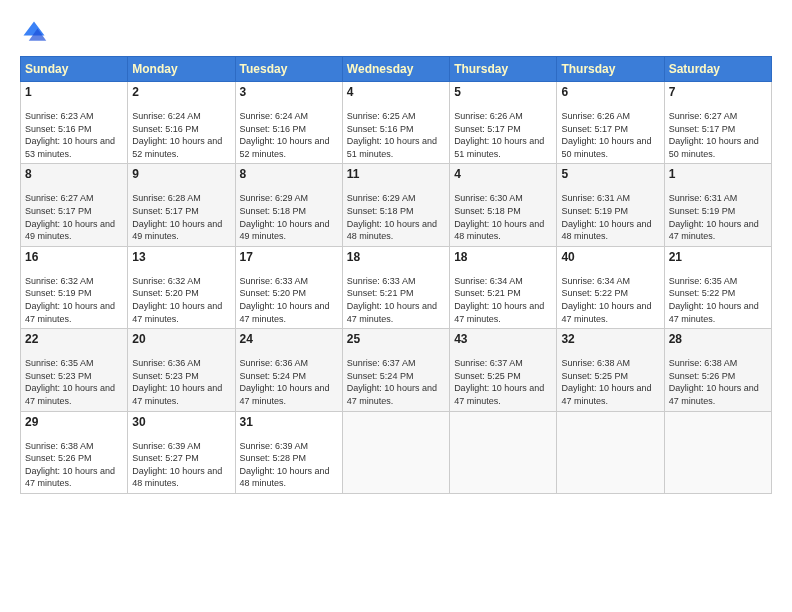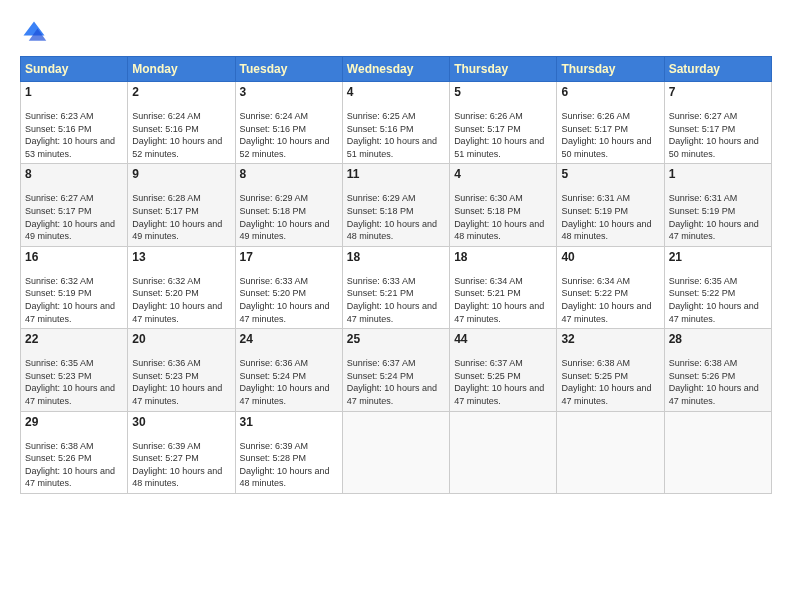--- a/index.html
+++ b/index.html
@@ -237,21 +237,21 @@
           </td>
           <td>
             <span class="day-num">24</span>
             <div class="day-info">Sunrise: 6:36 AM<br>Sunset: 5:24 PM<br>Daylight: 10 hours and 47 minutes.</div>
           </td>
           <td>
             <span class="day-num">25</span>
             <div class="day-info">Sunrise: 6:37 AM<br>Sunset: 5:24 PM<br>Daylight: 10 hours and 47 minutes.</div>
           </td>
           <td>
-            <span class="day-num">44</span>
+            <span class="day-num">43</span>
             <div class="day-info">Sunrise: 6:37 AM<br>Sunset: 5:25 PM<br>Daylight: 10 hours and 47 minutes.</div>
           </td>
           <td>
             <span class="day-num">32</span>
             <div class="day-info">Sunrise: 6:38 AM<br>Sunset: 5:25 PM<br>Daylight: 10 hours and 47 minutes.</div>
           </td>
           <td>
             <span class="day-num">28</span>
             <div class="day-info">Sunrise: 6:38 AM<br>Sunset: 5:26 PM<br>Daylight: 10 hours and 47 minutes.</div>
           </td>

